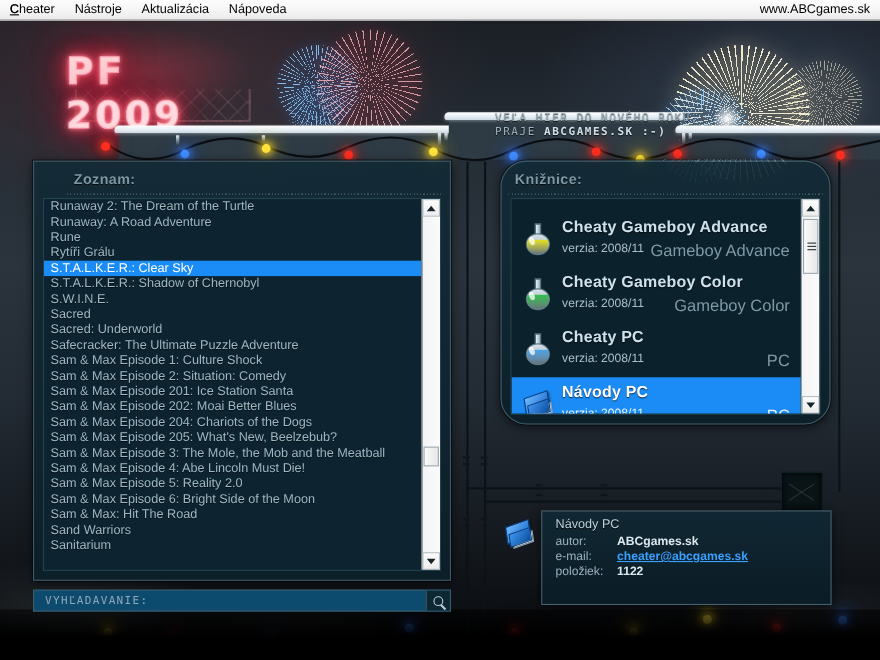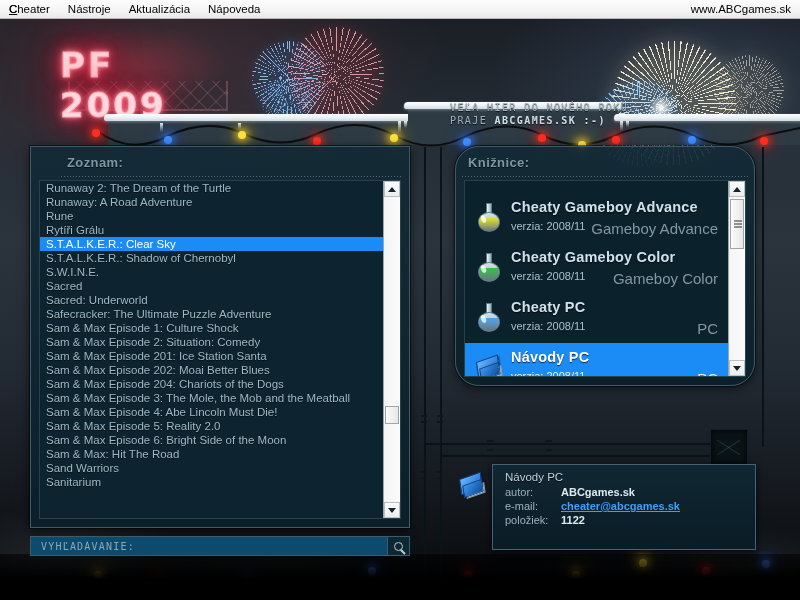--- a/index.html
+++ b/index.html
@@ -394,20 +394,21 @@
           <div class="row">S.T.A.L.K.E.R.: Shadow of Chernobyl</div>
           <div class="row">S.W.I.N.E.</div>
           <div class="row">Sacred</div>
           <div class="row">Sacred: Underworld</div>
           <div class="row">Safecracker: The Ultimate Puzzle Adventure</div>
           <div class="row">Sam &amp; Max Episode 1: Culture Shock</div>
           <div class="row">Sam &amp; Max Episode 2: Situation: Comedy</div>
           <div class="row">Sam &amp; Max Episode 201: Ice Station Santa</div>
           <div class="row">Sam &amp; Max Episode 202: Moai Better Blues</div>
           <div class="row">Sam &amp; Max Episode 204: Chariots of the Dogs</div>
+          <div class="row">Sam &amp; Max Episode 205: What's New, Beelzebub?</div>
           <div class="row">Sam &amp; Max Episode 3: The Mole, the Mob and the Meatball</div>
           <div class="row">Sam &amp; Max Episode 4: Abe Lincoln Must Die!</div>
           <div class="row">Sam &amp; Max Episode 5: Reality 2.0</div>
           <div class="row">Sam &amp; Max Episode 6: Bright Side of the Moon</div>
           <div class="row">Sam &amp; Max: Hit The Road</div>
           <div class="row">Sand Warriors</div>
           <div class="row">Sanitarium</div>
         </div>
       <div class="vsb">
         <div class="btn up">

